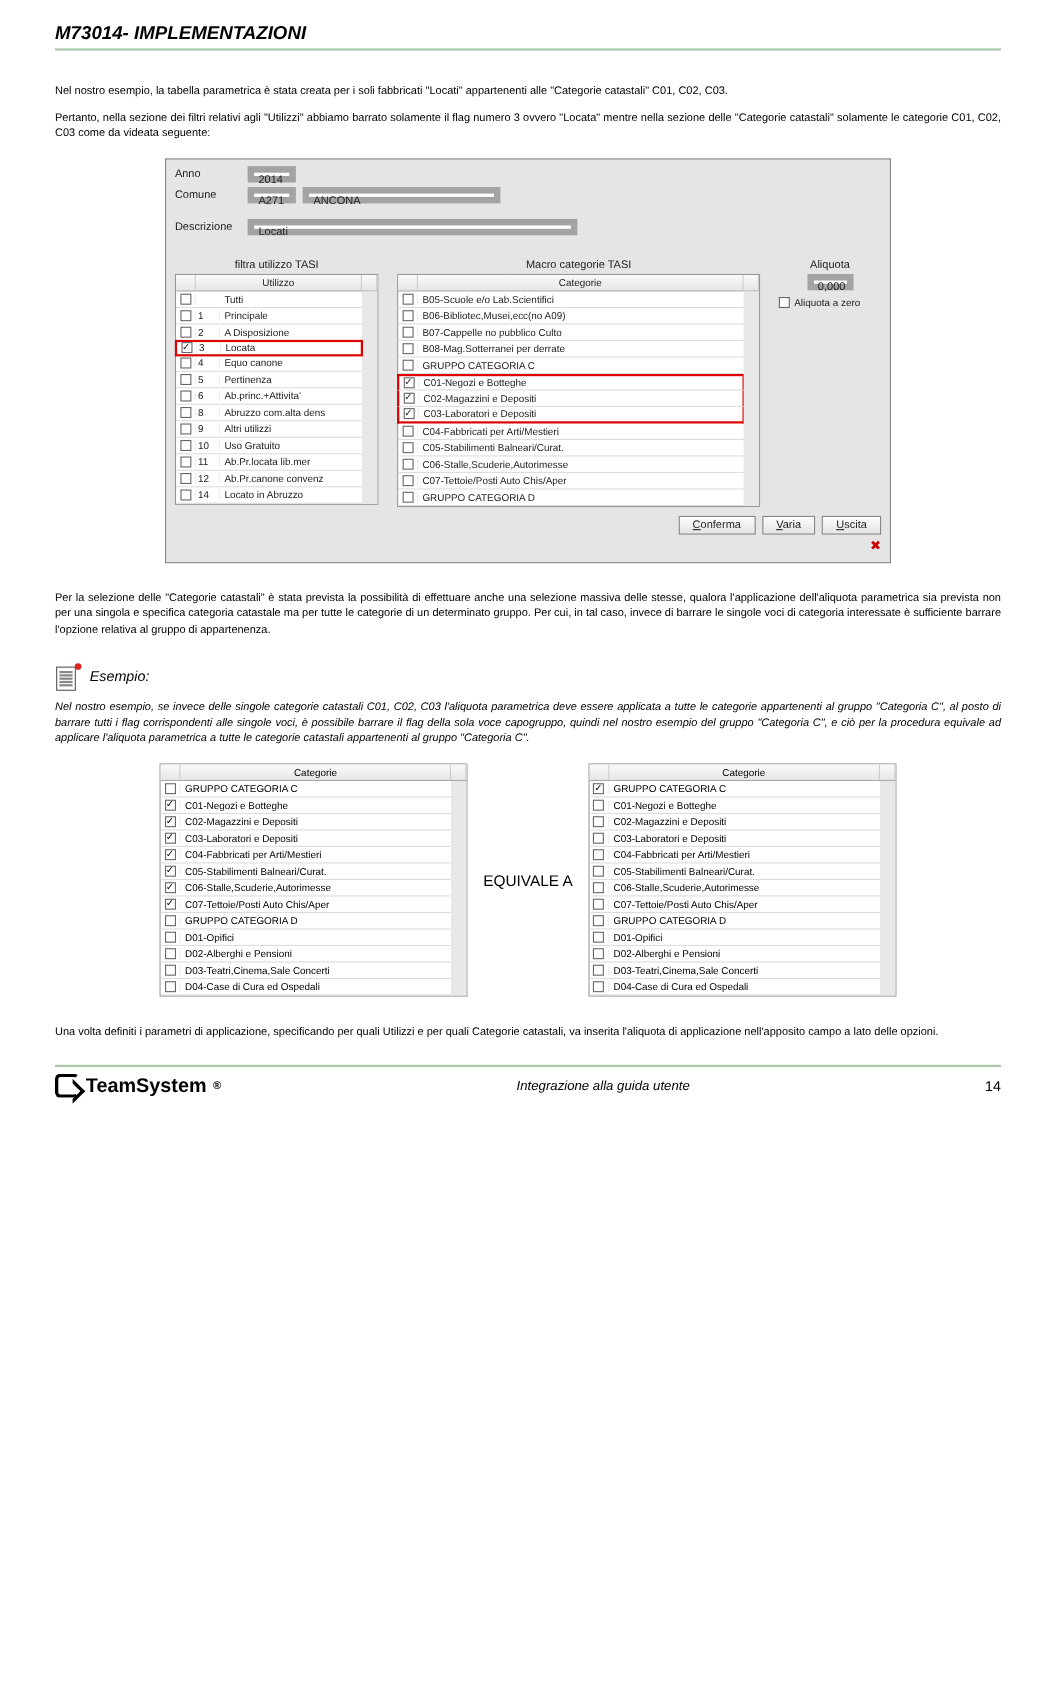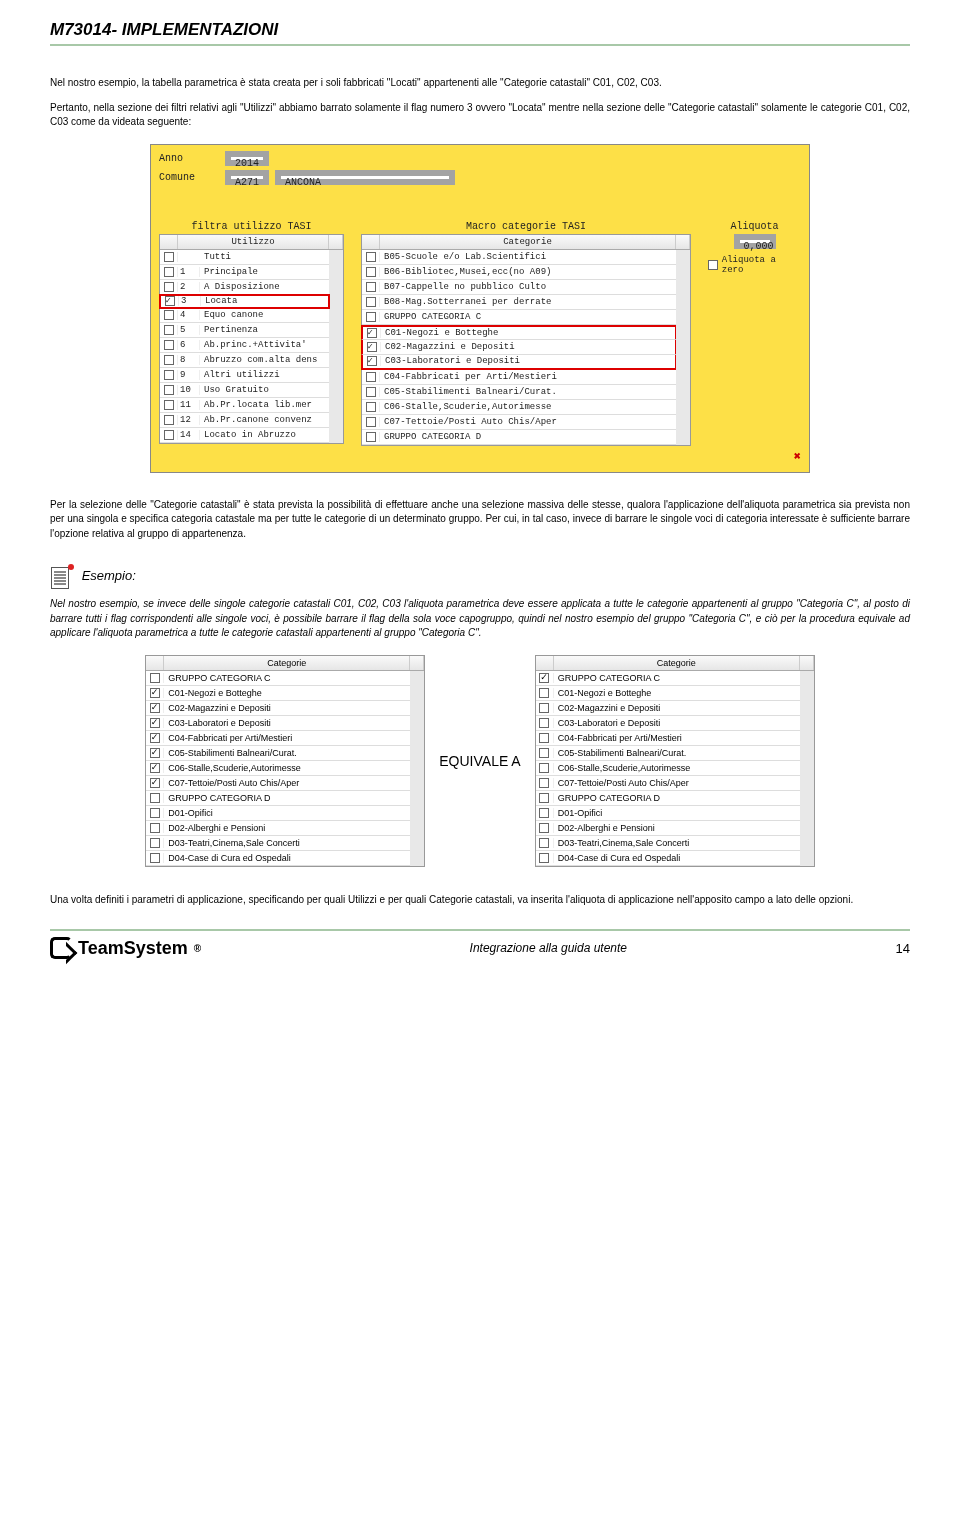--- a/index.html
+++ b/index.html
@@ -1,21 +1,21 @@
 <!DOCTYPE html>
 <html><head>
 <meta charset="utf-8">
 <style>
   * { box-sizing: border-box; margin: 0; padding: 0; }
   body { font-family: Arial, sans-serif; font-size: 13px; color: #000; background: #fff; width: 960px; margin: 0 auto; padding: 20px 50px 10px 50px; }
   .header-title { font-size: 17px; font-weight: bold; font-style: italic; }
   .header-line { border: none; border-top: 2px solid #a8c8a8; margin: 4px 0 30px 0; }
   .para { font-size: 10px; line-height: 1.45; text-align: justify; margin-bottom: 10px; }
   .italic { font-style: italic; }
-  .ui-screenshot { border: 1px solid #888; background: #fde047; padding: 6px 8px 8px 8px; margin: 14px auto 25px auto; width: 660px; font-size: 10px; font-family: Liberation Mono, monospace; color: #222; }
+  .ui-screenshot { border: 1px solid #888; background: #e5e5e5; padding: 6px 8px 8px 8px; margin: 14px auto 25px auto; width: 660px; font-size: 10px; font-family: Liberation Sans, sans-serif; color: #222; }
   .ui-row { display: flex; align-items: center; margin-bottom: 4px; gap: 6px; }
   .ui-label { font-size: 10px; }
   .ui-input { border: 6px solid #a3a3a3; background: #fff; padding: 1px 4px; font-size: 10px; height: 15px; }
   .ui-input.wide { width: 300px; }
   .ui-input.small { width: 44px; }
   .ui-input.tiny { width: 42px; text-align: right; }
   .tri-col { display: flex; gap: 17px; margin-top: 22px; }
   .col-left { width: 185px; }
   .col-mid { width: 330px; }
   .col-right { flex: 1; }
@@ -68,20 +68,24 @@
   <div class="ui-row">
     <span class="ui-label" style="width:60px">Anno</span>
     <span class="ui-input small">2014</span>
   </div>
   <div class="ui-row">
     <span class="ui-label" style="width:60px">Comune</span>
     <span class="ui-input small">A271</span>
     <span class="ui-input" style="width:180px">ANCONA</span>
   </div>
   <div style="height:10px"></div>
+  <div class="ui-row">
+    <span class="ui-label" style="width:60px">Descrizione</span>
+    <span class="ui-input wide">Locati</span>
+  </div>
 
   <div class="tri-col">
 
     <div class="col-left">
       <div class="col-title">filtra utilizzo TASI</div>
       <div class="grid">
         <div class="grid-head">
             <div class="gh-cell" style="flex:0 0 18px"></div>
             <div class="gh-cell">Utilizzo</div>
             <div class="gh-cell" style="flex:0 0 14px"></div>
@@ -282,20 +286,25 @@
     <div class="col-right">
       <div class="col-title">Aliquota</div>
       <div class="ui-input tiny" style="margin:0 auto">0,000</div>
       <div class="aliquota-zero">
         <span class="chk"></span>
         <span>Aliquota a zero</span>
       </div>
     </div>
   </div>
 
+  <div class="btns">
+    <span class="btn"><u>C</u><span>onferma</span></span>
+    <span class="btn"><u>V</u><span>aria</span></span>
+    <span class="btn"><u>U</u><span>scita</span></span>
+  </div>
   <div class="close-icon">✖</div>
 </div>
 
 <p class="para">Per la selezione delle "Categorie catastali" è stata prevista la possibilità di effettuare anche una selezione massiva delle stesse, qualora l'applicazione dell'aliquota parametrica sia prevista non per una singola e specifica categoria catastale ma per tutte le categorie di un determinato gruppo. Per cui, in tal caso, invece di barrare le singole voci di categoria interessate è sufficiente barrare l'opzione relativa al gruppo di appartenenza.</p>
 
 <div style="margin:24px 0 8px 0">
   <span class="note-icon"><span class="paper"></span><span class="pin"></span></span>
   <span class="example-line">Esempio:</span>
 </div>
 

